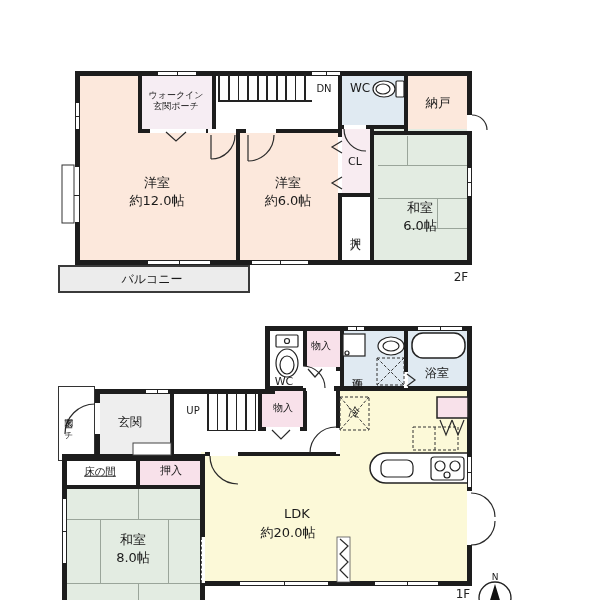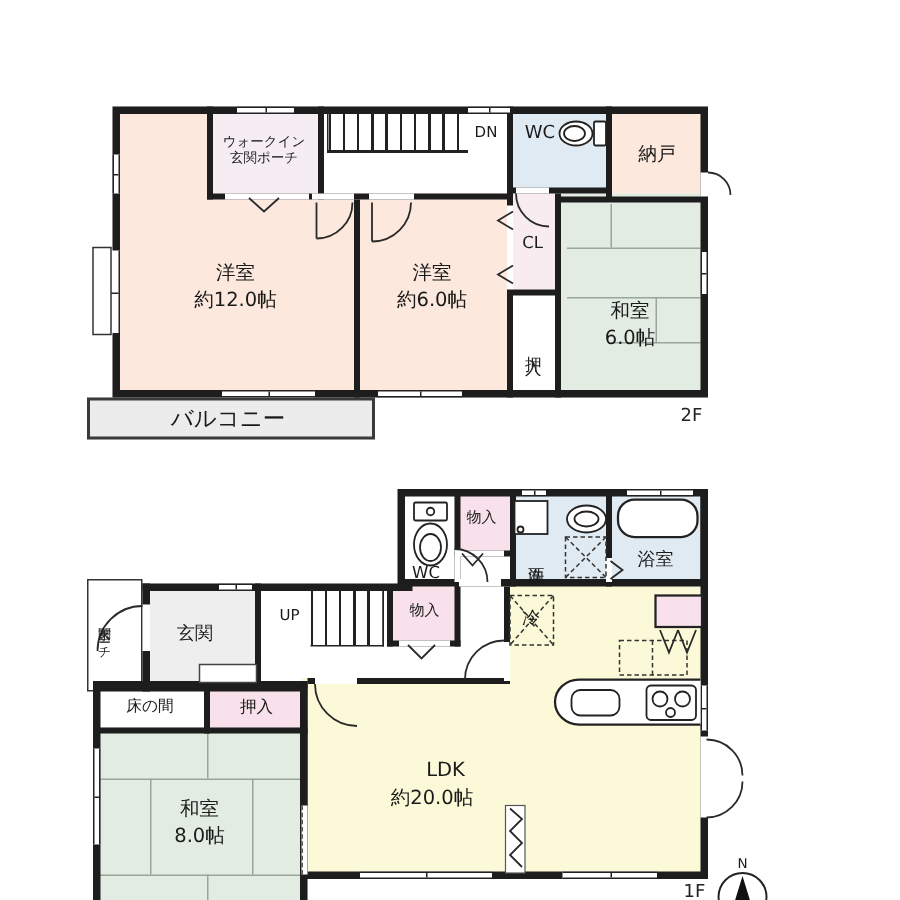--- a/index.html
+++ b/index.html
@@ -240,33 +240,33 @@
   <div class="lbl" style="left:360px;top:47px;font-size:12px;">WC</div>
   <div class="lbl" style="left:438px;top:61px;font-size:12.5px;">納戸</div>
   <div class="lbl" style="left:157px;top:142px;font-size:13px;">洋室</div>
   <div class="lbl" style="left:157px;top:160px;font-size:13px;text-align:center;">約12.0帖</div>
   <div class="lbl" style="left:288px;top:142px;font-size:13px;">洋室</div>
   <div class="lbl" style="left:288px;top:160px;font-size:13px;">約6.0帖</div>
   <div class="lbl" style="left:355px;top:121px;font-size:11px;">CL</div>
   <div class="vlbl" style="left:355px;top:189px;font-size:11px;">押入</div>
   <div class="lbl" style="left:420px;top:167px;font-size:13px;">和室</div>
   <div class="lbl" style="left:420px;top:185px;font-size:13px;">6.0帖</div>
-  <div class="lbl" style="left:152px;top:238px;font-size:15px;">バルコニー</div>
+  <div class="lbl" style="left:152px;top:238px;font-size:12px;">バルコニー</div>
   <div class="lbl" style="left:461px;top:236px;font-size:12px;color:#222;">2F</div>
 
   <div class="lbl" style="left:284px;top:341px;font-size:11px;">WC</div>
   <div class="lbl" style="left:321px;top:305px;font-size:10px;">物入</div>
   <div class="vlbl" style="left:357px;top:329px;font-size:11px;">洗面</div>
   <div class="lbl" style="left:437px;top:332px;font-size:12px;">浴室</div>
   <div class="vlbl" style="left:69px;top:382px;font-size:8.5px;">玄関ポーチ</div>
   <div class="lbl" style="left:130px;top:381px;font-size:12px;">玄関</div>
   <div class="lbl" style="left:193px;top:370px;font-size:10px;">UP</div>
   <div class="lbl" style="left:283px;top:367px;font-size:10px;">物入</div>
   <div class="lbl" style="left:354px;top:371px;font-size:12px;">冷</div>
-  <div class="lbl" style="left:100px;top:430px;font-size:10.5px;">床の間</div>
+  <div class="lbl" style="left:100px;top:430px;font-size:10.5px;text-decoration:underline;">床の間</div>
   <div class="lbl" style="left:171px;top:430px;font-size:11px;">押入</div>
   <div class="lbl" style="left:133px;top:499px;font-size:13px;">和室</div>
   <div class="lbl" style="left:133px;top:517px;font-size:13px;">8.0帖</div>
   <div class="lbl" style="left:297px;top:473px;font-size:13px;">LDK</div>
   <div class="lbl" style="left:288px;top:492px;font-size:13px;">約20.0帖</div>
   <div class="lbl" style="left:463px;top:553px;font-size:12px;color:#222;">1F</div>
   <div class="lbl" style="left:495px;top:536px;font-size:9px;">N</div>
 
 </div>
 

